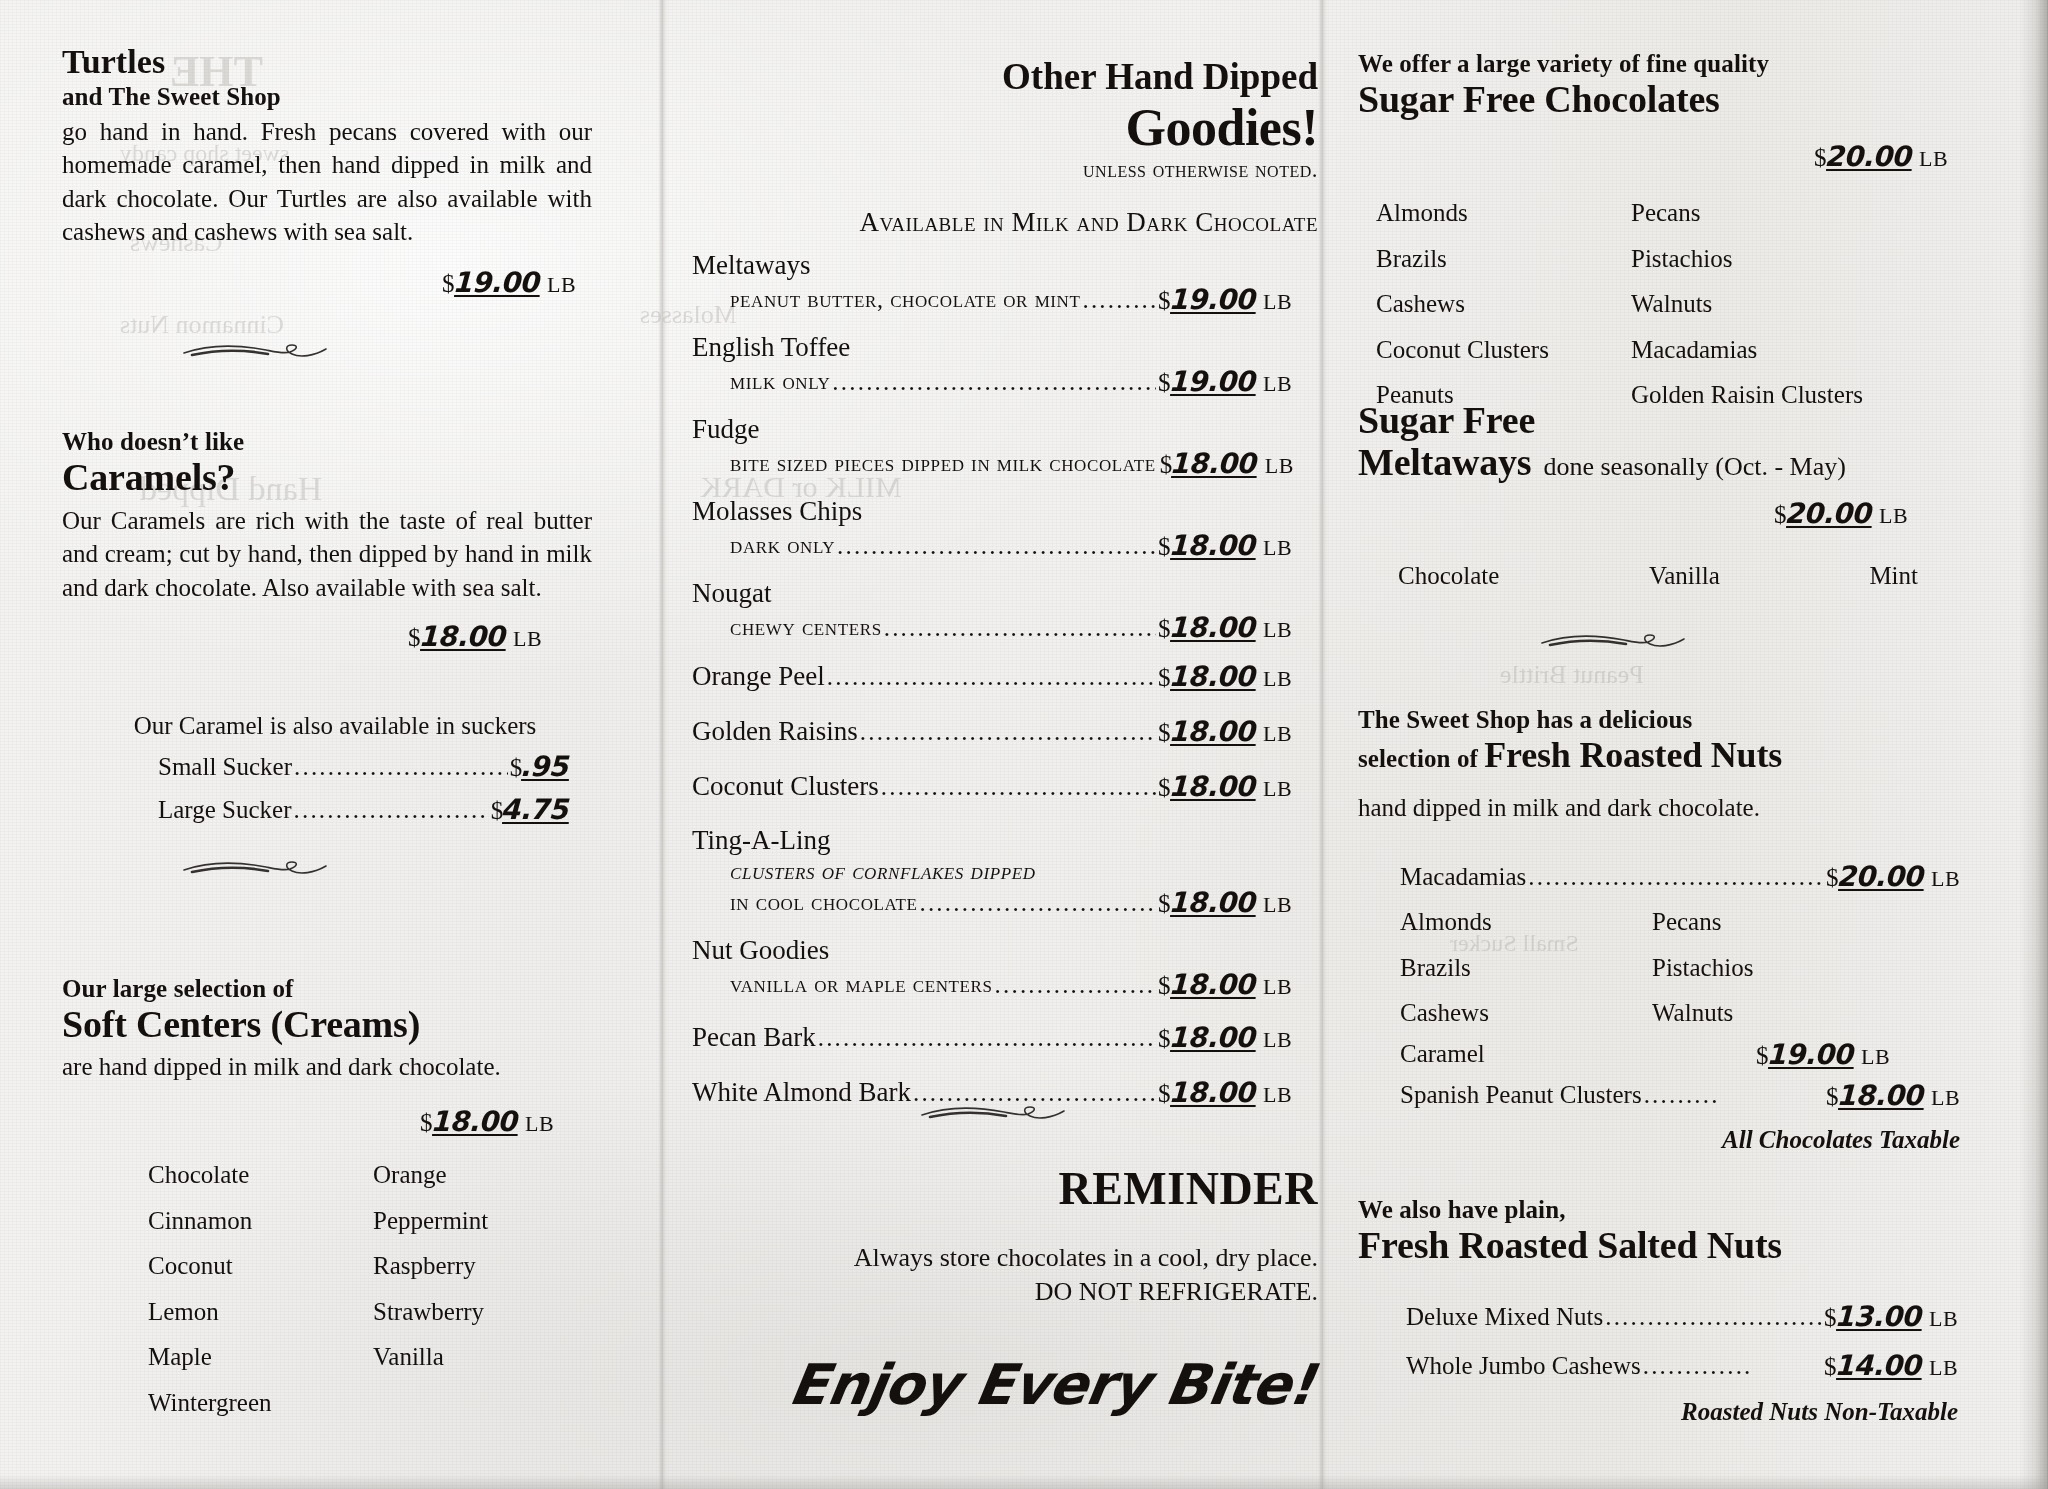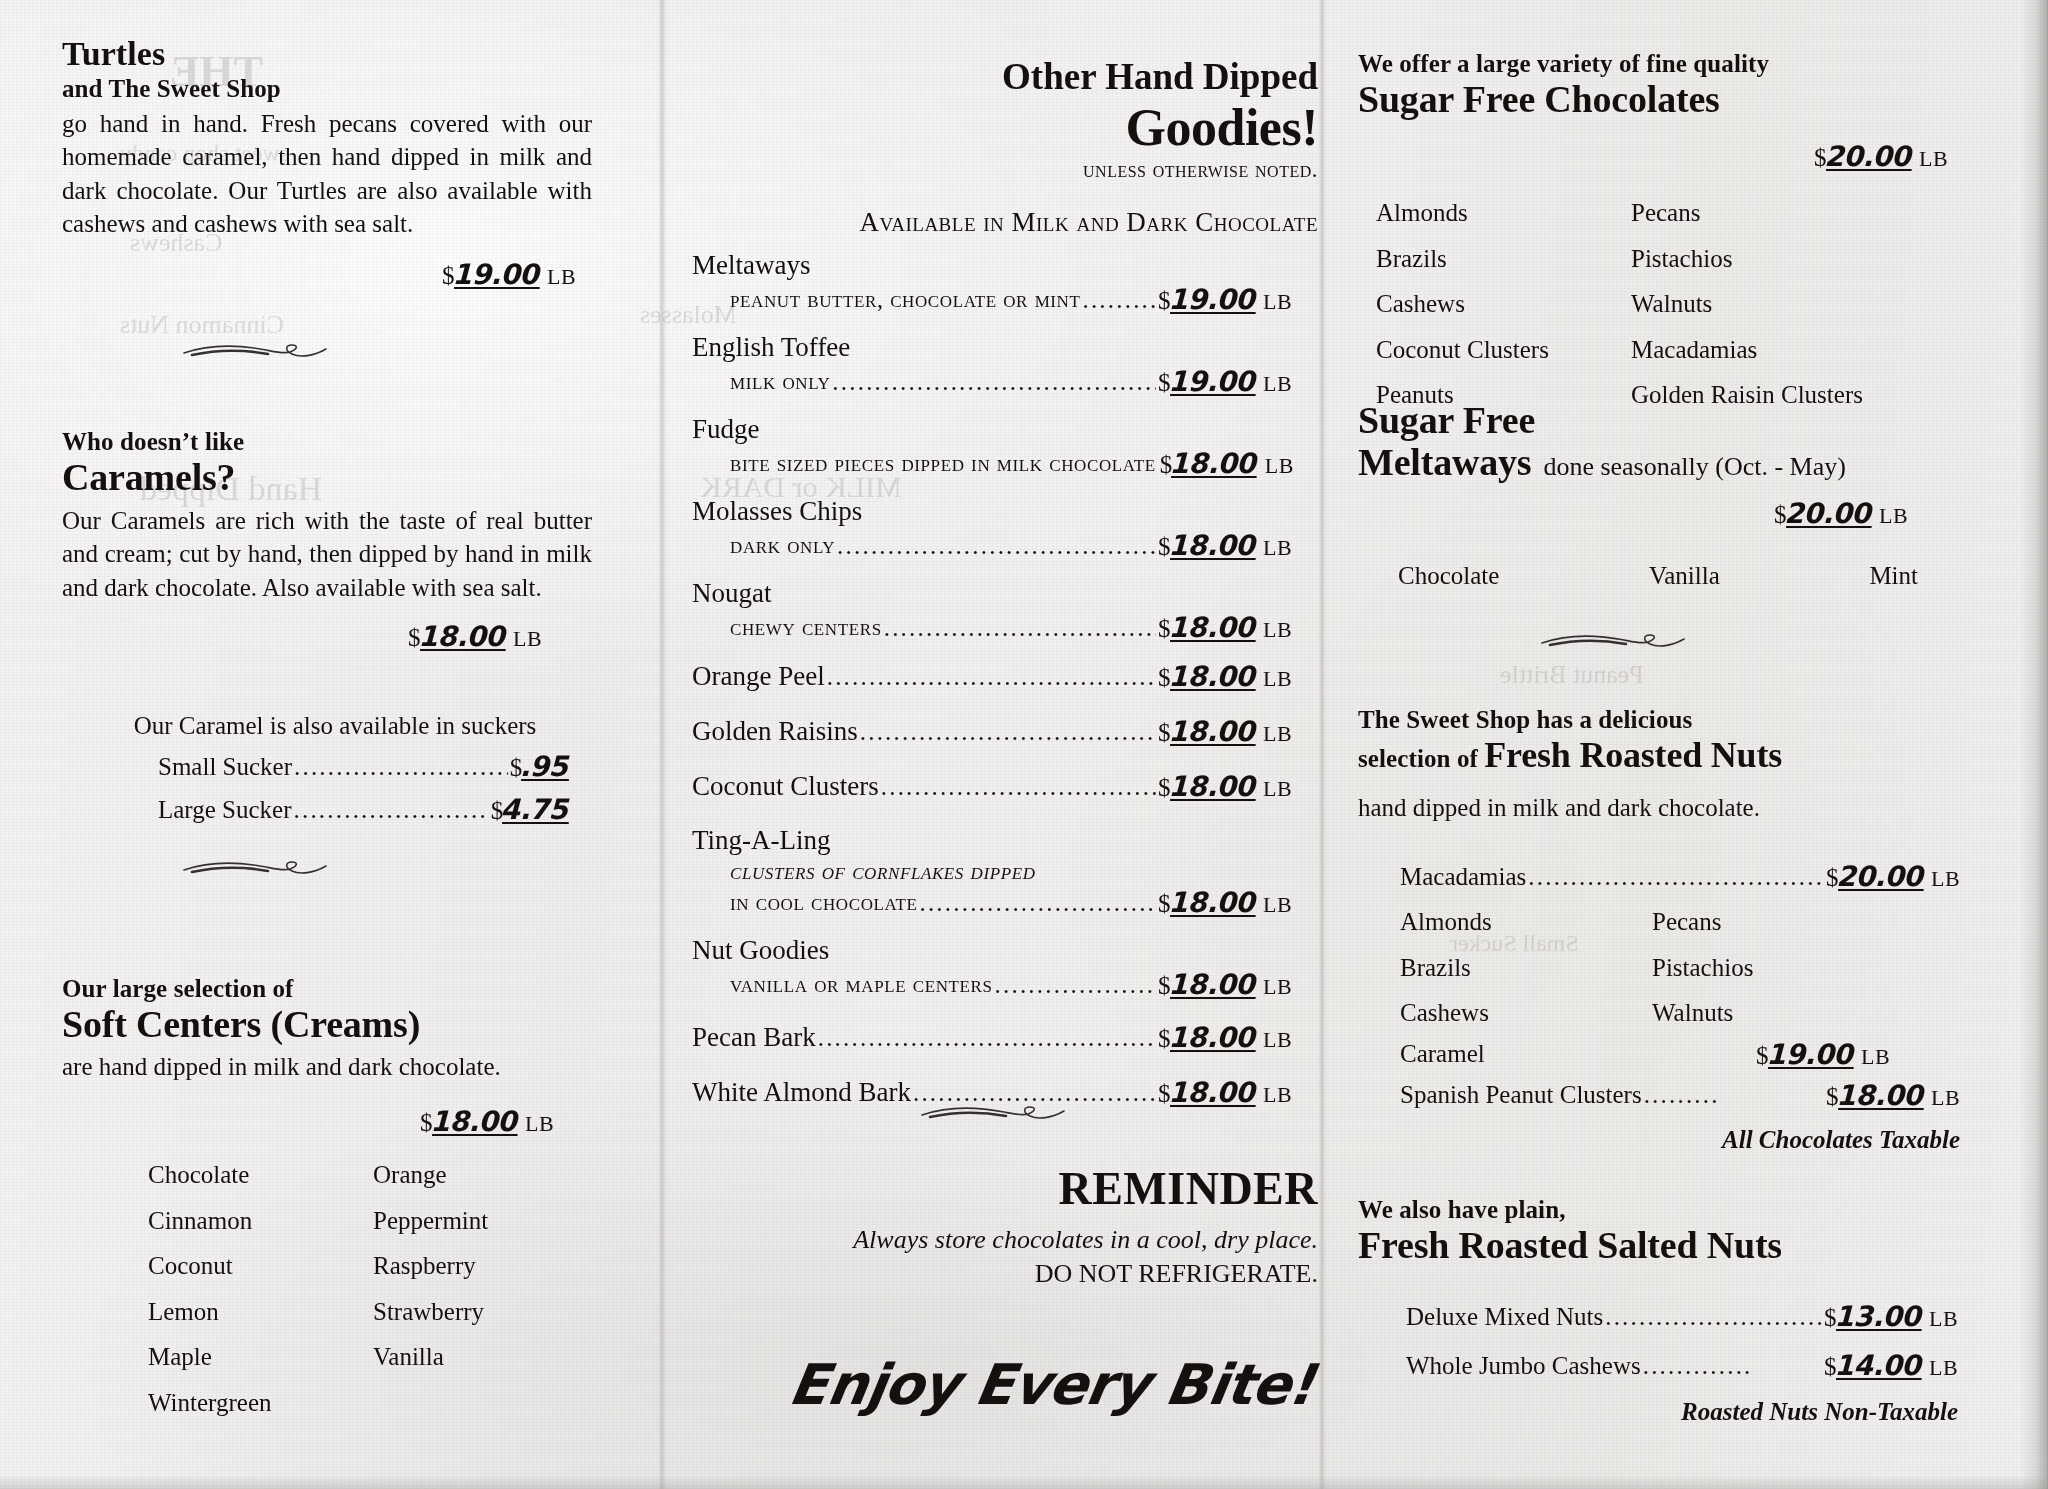--- a/index.html
+++ b/index.html
@@ -144,21 +144,21 @@
 <div class="ghost" style="left:640px;top:300px;font-size:26px;">Molasses</div>
 <div class="ghost" style="left:700px;top:470px;font-size:30px;">MILK or DARK</div>
 <div class="ghost" style="left:1500px;top:660px;font-size:26px;">Peanut Brittle</div>
 <div class="ghost" style="left:1450px;top:930px;font-size:24px;">Small Sucker</div>
 
 <div class="sheet">
 
   <section class="panel panel-left">
     <div class="inner">
 
-      <div class="at" style="left:62px;top:35px;width:530px;">
+      <div class="at" style="left:62px;top:43px;width:530px;">
         <div class="kicker" style="font-size:34px;">Turtles</div>
         <div class="kicker" style="margin-top:2px;">and The Sweet Shop</div>
         <div class="body" style="margin-top:4px;">go hand in hand. Fresh pecans covered with our homemade caramel, then hand dipped in milk and dark chocolate. Our Turtles are also available with cashews and cashews with sea salt.</div>
         <div class="price-line price-right" style="margin-top:18px;padding-right:16px;">
           <span class="dollar">$</span><span class="price">19.00</span><span class="lb">LB</span>
         </div>
       </div>
 
       <div class="at" style="left:180px;top:338px;">
         <svg class="orn" viewBox="0 0 150 26">
@@ -348,21 +348,21 @@
 
       <div class="at" style="left:250px;top:1100px;">
         <svg class="orn" viewBox="0 0 150 26">
           <path d="M4 15 C30 6, 60 7, 86 12 C96 14, 104 16, 110 14 C118 11, 118 7, 112 7 C106 7, 104 12, 112 16 C120 20, 134 18, 146 11" fill="none" stroke="#1a1715" stroke-width="1.6" stroke-linecap="round"></path>
           <path d="M12 17 C40 11, 66 12, 88 16" fill="none" stroke="#1a1715" stroke-width="2.6" stroke-linecap="round"></path>
         </svg>
       </div>
 
       <div class="at ctr" style="left:0;top:1162px;width:650px;">
         <div class="reminder">REMINDER</div>
-        <div class="remind-body" style="margin-top:8px;font-style:italic;">Always store chocolates in a cool, dry place.</div>
+        <div class="remind-body" style="margin-top:26px;">Always store chocolates in a cool, dry place.</div>
         <div class="remind-body">DO NOT REFRIGERATE.</div>
       </div>
 
       <div class="at ctr" style="left:0;top:1352px;width:650px;">
         <span class="script">Enjoy Every Bite!</span>
       </div>
 
     </div>
   </section>
 

